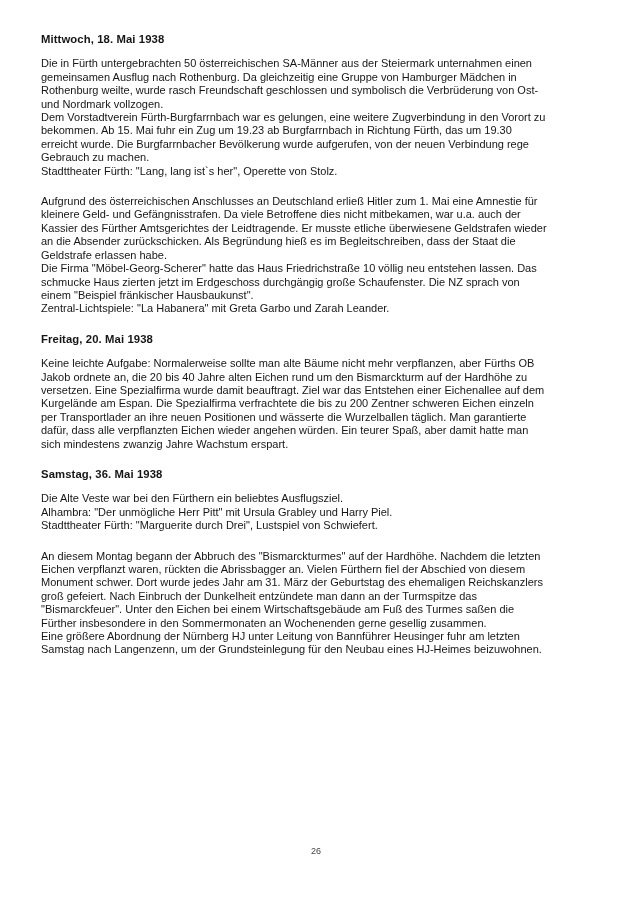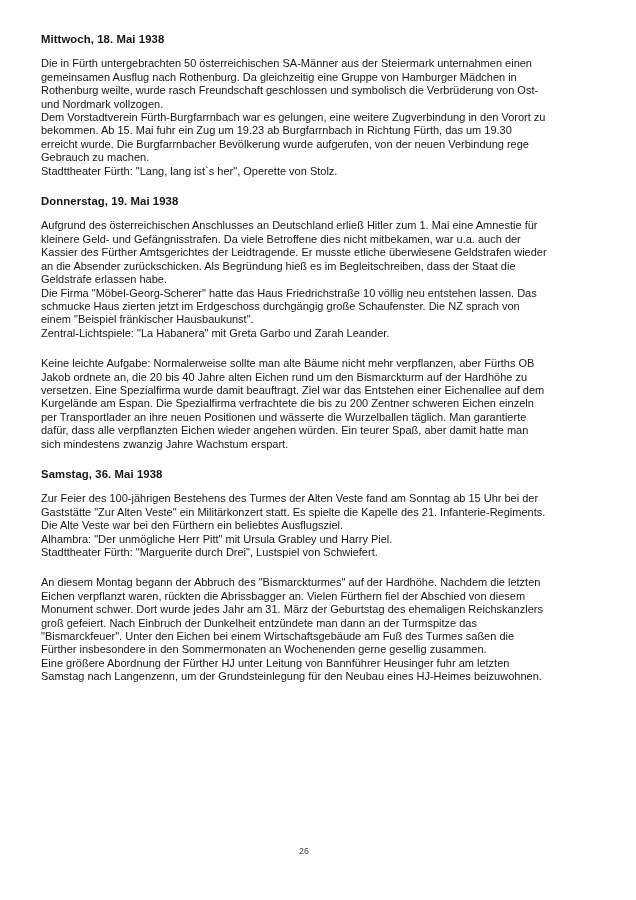--- a/index.html
+++ b/index.html
@@ -28,21 +28,21 @@
     letter-spacing: 0.1px;
   }
   .para {
     font-size: 11px;
     line-height: 13.4px;
     white-space: pre;           
   }
   .page-number {
     position: absolute;
     top: 846px;
-    left: 4px;
+    left: 16px;
     width: 600px;
     text-align: center;
     font-size: 9px;
     color: #444444;
   }
 </style>
 </head>
 <body>
 
 <div class="page">
@@ -54,57 +54,55 @@
 Rothenburg weilte, wurde rasch Freundschaft geschlossen und symbolisch die Verbrüderung von Ost-
 und Nordmark vollzogen.</p>
     <p class="para">Dem Vorstadtverein Fürth-Burgfarrnbach war es gelungen, eine weitere Zugverbindung in den Vorort zu
 bekommen. Ab 15. Mai fuhr ein Zug um 19.23 ab Burgfarrnbach in Richtung Fürth, das um 19.30
 erreicht wurde. Die Burgfarrnbacher Bevölkerung wurde aufgerufen, von der neuen Verbindung rege
 Gebrauch zu machen.</p>
     <p class="para">Stadttheater Fürth: "Lang, lang ist`s her", Operette von Stolz.</p>
   </section>
 
   <section class="section">
-    <h2 class="section-heading">Donnerstag, 19. Mai 1938</h2>
     <p class="para">Aufgrund des österreichischen Anschlusses an Deutschland erließ Hitler zum 1. Mai eine Amnestie für
 kleinere Geld- und Gefängnisstrafen. Da viele Betroffene dies nicht mitbekamen, war u.a. auch der
 Kassier des Fürther Amtsgerichtes der Leidtragende. Er musste etliche überwiesene Geldstrafen wieder
 an die Absender zurückschicken. Als Begründung hieß es im Begleitschreiben, dass der Staat die
 Geldstrafe erlassen habe.</p>
     <p class="para">Die Firma "Möbel-Georg-Scherer" hatte das Haus Friedrichstraße 10 völlig neu entstehen lassen. Das
 schmucke Haus zierten jetzt im Erdgeschoss durchgängig große Schaufenster. Die NZ sprach von
 einem "Beispiel fränkischer Hausbaukunst".</p>
     <p class="para">Zentral-Lichtspiele: "La Habanera" mit Greta Garbo und Zarah Leander.</p>
   </section>
 
   <section class="section">
+    <h2 class="section-heading">Freitag, 20. Mai 1938</h2>
     <p class="para">Keine leichte Aufgabe: Normalerweise sollte man alte Bäume nicht mehr verpflanzen, aber Fürths OB
 Jakob ordnete an, die 20 bis 40 Jahre alten Eichen rund um den Bismarckturm auf der Hardhöhe zu
 versetzen. Eine Spezialfirma wurde damit beauftragt. Ziel war das Entstehen einer Eichenallee auf dem
 Kurgelände am Espan. Die Spezialfirma verfrachtete die bis zu 200 Zentner schweren Eichen einzeln
 per Transportlader an ihre neuen Positionen und wässerte die Wurzelballen täglich. Man garantierte
 dafür, dass alle verpflanzten Eichen wieder angehen würden. Ein teurer Spaß, aber damit hatte man
 sich mindestens zwanzig Jahre Wachstum erspart.</p>
   </section>
 
   <section class="section">
     <h2 class="section-heading">Samstag, 36. Mai 1938</h2>
-    <p class="para">Zur Feier des 100-jährigen Bestehens des Turmes der Alten Veste fand am Sonntag ab 15 Uhr bei der
-Gaststätte "Zur Alten Veste" ein Militärkonzert statt. Es spielte die Kapelle des 21. Infanterie-Regiments.</p>
     <p class="para">Die Alte Veste war bei den Fürthern ein beliebtes Ausflugsziel.</p>
     <p class="para">Alhambra: "Der unmögliche Herr Pitt" mit Ursula Grabley und Harry Piel.</p>
     <p class="para">Stadttheater Fürth: "Marguerite durch Drei", Lustspiel von Schwiefert.</p>
   </section>
 
   <section class="section">
     <p class="para">An diesem Montag begann der Abbruch des "Bismarckturmes" auf der Hardhöhe. Nachdem die letzten
 Eichen verpflanzt waren, rückten die Abrissbagger an. Vielen Fürthern fiel der Abschied von diesem
 Monument schwer. Dort wurde jedes Jahr am 31. März der Geburtstag des ehemaligen Reichskanzlers
 groß gefeiert. Nach Einbruch der Dunkelheit entzündete man dann an der Turmspitze das
 "Bismarckfeuer". Unter den Eichen bei einem Wirtschaftsgebäude am Fuß des Turmes saßen die
 Fürther insbesondere in den Sommermonaten an Wochenenden gerne gesellig zusammen.</p>
-    <p class="para">Eine größere Abordnung der Fürther HJ unter Leitung von Bannführer Heusinger fuhr am letzten
+    <p class="para">Eine größere Abordnung der Nürnberg HJ unter Leitung von Bannführer Heusinger fuhr am letzten
 Samstag nach Langenzenn, um der Grundsteinlegung für den Neubau eines HJ-Heimes beizuwohnen.</p>
   </section>
 
   <div class="page-number">26</div>
 
 </div>
 
 </body></html>

